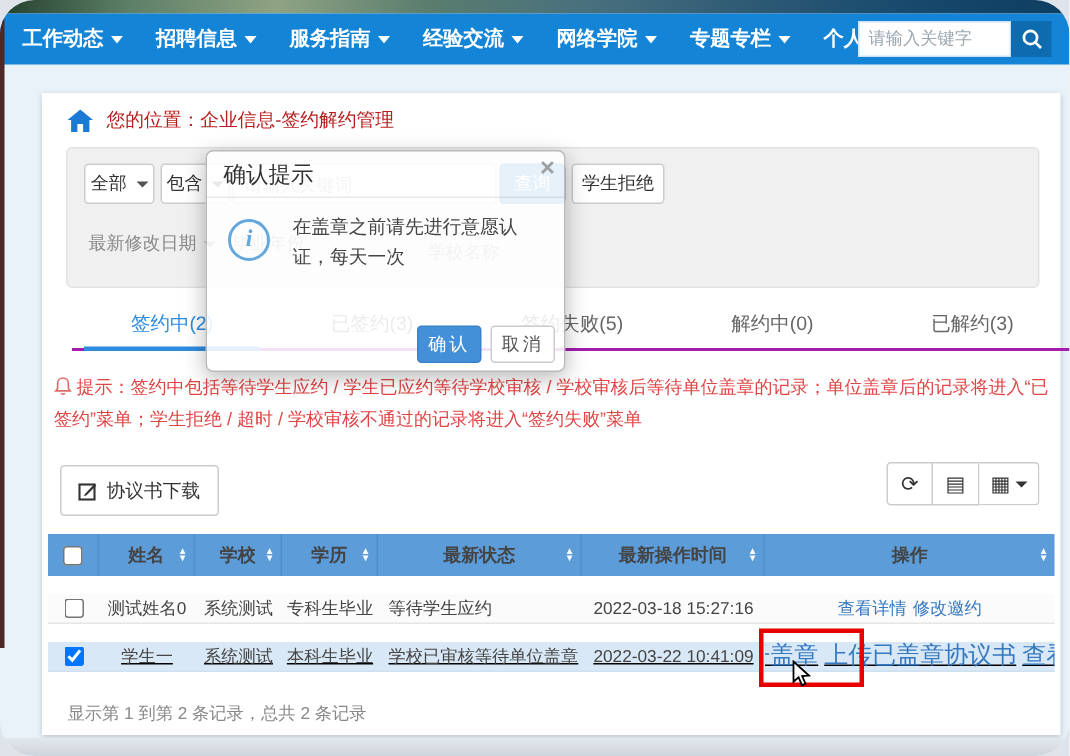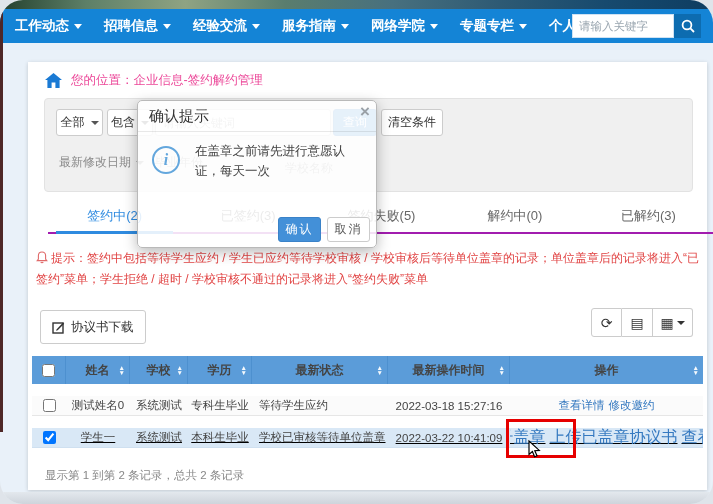--- a/index.html
+++ b/index.html
@@ -20,21 +20,21 @@
   .nav-item{color:#fff;font-size:13.5px;font-weight:bold;padding:0 11px;height:100%;display:flex;align-items:center;gap:5px;cursor:pointer;white-space:nowrap;}
   .caret{width:0;height:0;border-left:4px solid transparent;border-right:4px solid transparent;border-top:5px solid #fff;display:inline-block;}
   .nav-search{position:absolute;right:12px;top:5px;display:flex;height:24px;}
   .nav-search input{width:102px;height:24px;border:1px solid #cfe2f3;font-size:11.5px;padding:0 6px;outline:none;color:#333;}
   .nav-search input::placeholder{color:#9aa6b0;}
   .nav-search button{width:27px;height:24px;border:none;background:var(--nav-search-btn);cursor:pointer;display:flex;align-items:center;justify-content:center;}
   
   .left-strip{position:absolute;left:0;top:9px;width:3px;height:423px;background:#4e2727;}
   
   .card{position:absolute;left:28px;top:62px;width:679px;height:428px;background:#fff;box-shadow:0 1px 4px rgba(0,0,0,.18);}
-  .breadcrumb{position:absolute;left:17px;top:10px;display:flex;align-items:center;gap:9px;font-size:12.5px;color:#ec4899;}
+  .breadcrumb{position:absolute;left:17px;top:10px;display:flex;align-items:center;gap:9px;font-size:12.5px;color:#b91c1c;}
   
   .filter-panel{position:absolute;left:16px;top:36px;width:649px;height:94px;background:var(--panel-gray);border:1px solid #e2e2e2;border-radius:4px;}
   .btn{background:#fff;border:1px solid #ccc;border-radius:3px;font-size:12px;color:#333;display:inline-flex;align-items:center;justify-content:center;gap:6px;cursor:pointer;}
   .dd-caret{width:0;height:0;border-left:4px solid transparent;border-right:4px solid transparent;border-top:4px solid #555;}
   .f-row1{position:absolute;left:0;top:10px;width:100%;height:28px;}
   .f-all{position:absolute;left:11px;top:0;width:47px;height:27px;}
   .f-match{position:absolute;left:62px;top:0;width:46px;height:27px;}
   .f-keyword{position:absolute;left:110px;top:0;width:176px;height:27px;border:1px solid #ccc;border-radius:3px;font-size:12px;padding:0 7px;color:#333;outline:none;}
   .f-keyword::placeholder{color:#aaa;}
   .f-search{position:absolute;left:288px;top:0;width:44px;height:27px;background:var(--confirm-blue);color:#fff;border:1px solid #3a82c8;border-radius:3px;font-size:12px;cursor:pointer;}
@@ -103,25 +103,25 @@
     <div class="nav-items" id="nav-items">
         <div class="nav-item">
           <span>工作动态</span>
           <span class="caret"></span>
         </div>
         <div class="nav-item">
           <span>招聘信息</span>
           <span class="caret"></span>
         </div>
         <div class="nav-item">
+          <span>服务指南</span>
+          <span class="caret"></span>
+        </div>
+        <div class="nav-item">
           <span>经验交流</span>
-          <span class="caret"></span>
-        </div>
-        <div class="nav-item">
-          <span>服务指南</span>
           <span class="caret"></span>
         </div>
         <div class="nav-item">
           <span>网络学院</span>
           <span class="caret"></span>
         </div>
         <div class="nav-item">
           <span>专题专栏</span>
           <span class="caret"></span>
         </div>
@@ -155,21 +155,21 @@
         <button class="btn f-all">
             <span>全部</span>
             <span class="dd-caret"></span>
           </button>
         <button class="btn f-match">
             <span>包含</span>
             <span class="dd-caret"></span>
           </button>
         <input class="f-keyword" placeholder="请输入关键词" style="">
         <button class="f-search">查询</button>
-        <button class="btn f-clear">清空条件</button>
+        <button class="btn f-clear">学生拒绝</button>
       </div>
       <div class="f-row2">
         <span class="f-sort">
             <span>最新修改日期</span>
             <span class="dd-caret"></span>
           </span>
         <span class="f-ghost1">毕业年份</span>
         <span class="f-ghost2">学校名称</span>
       </div>
     </div>

